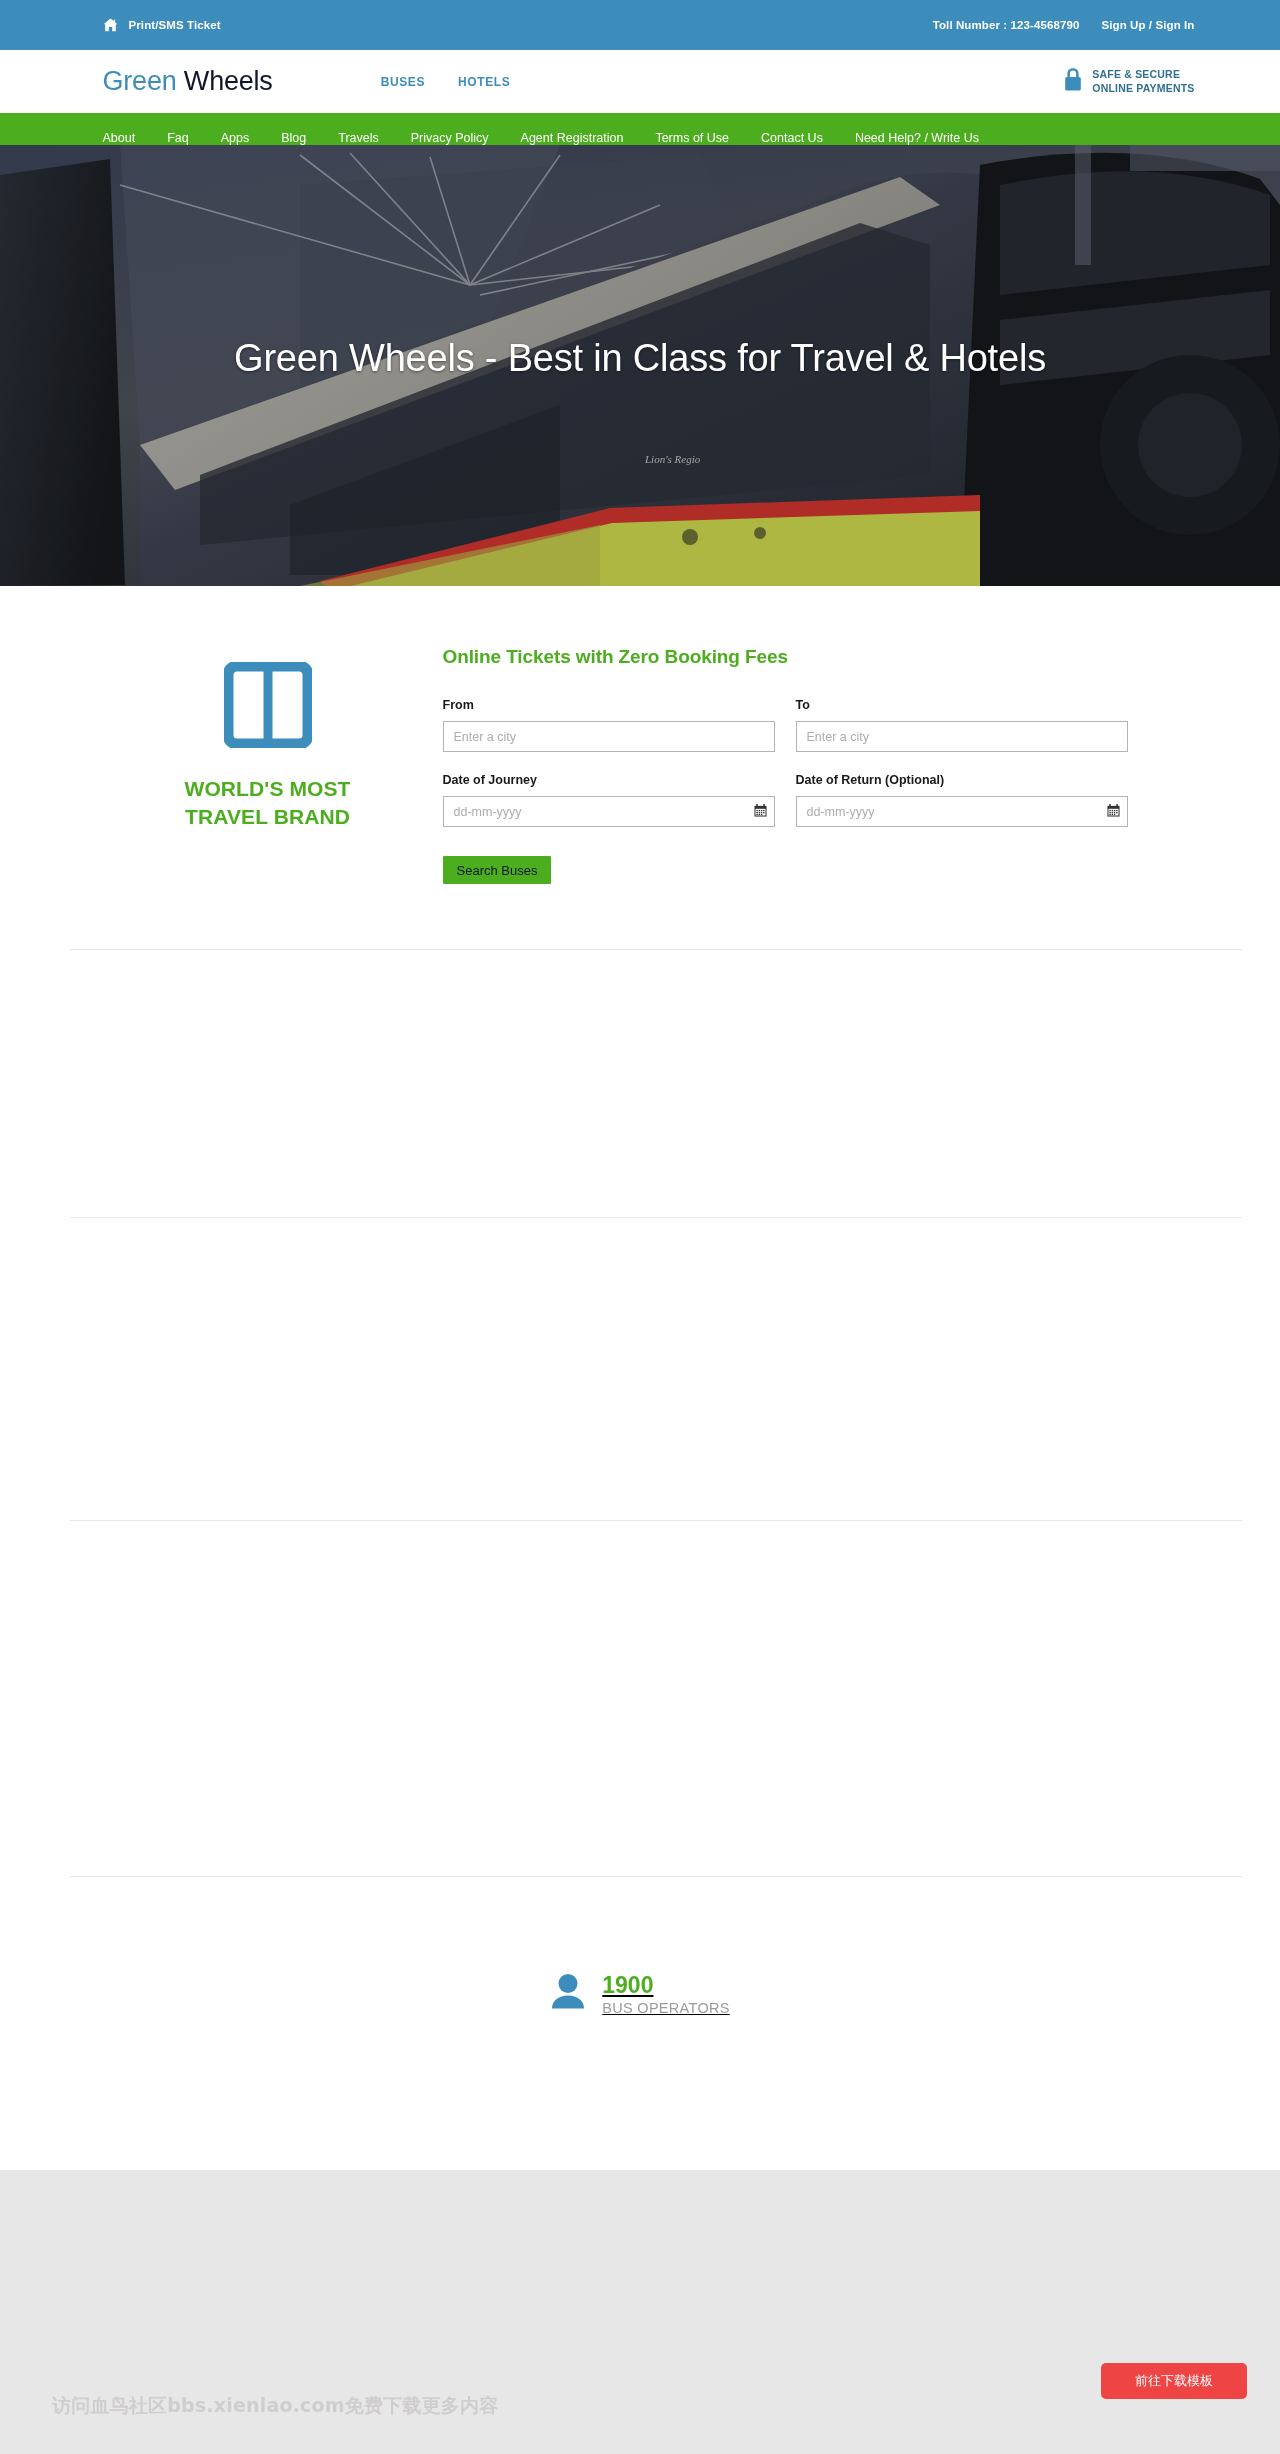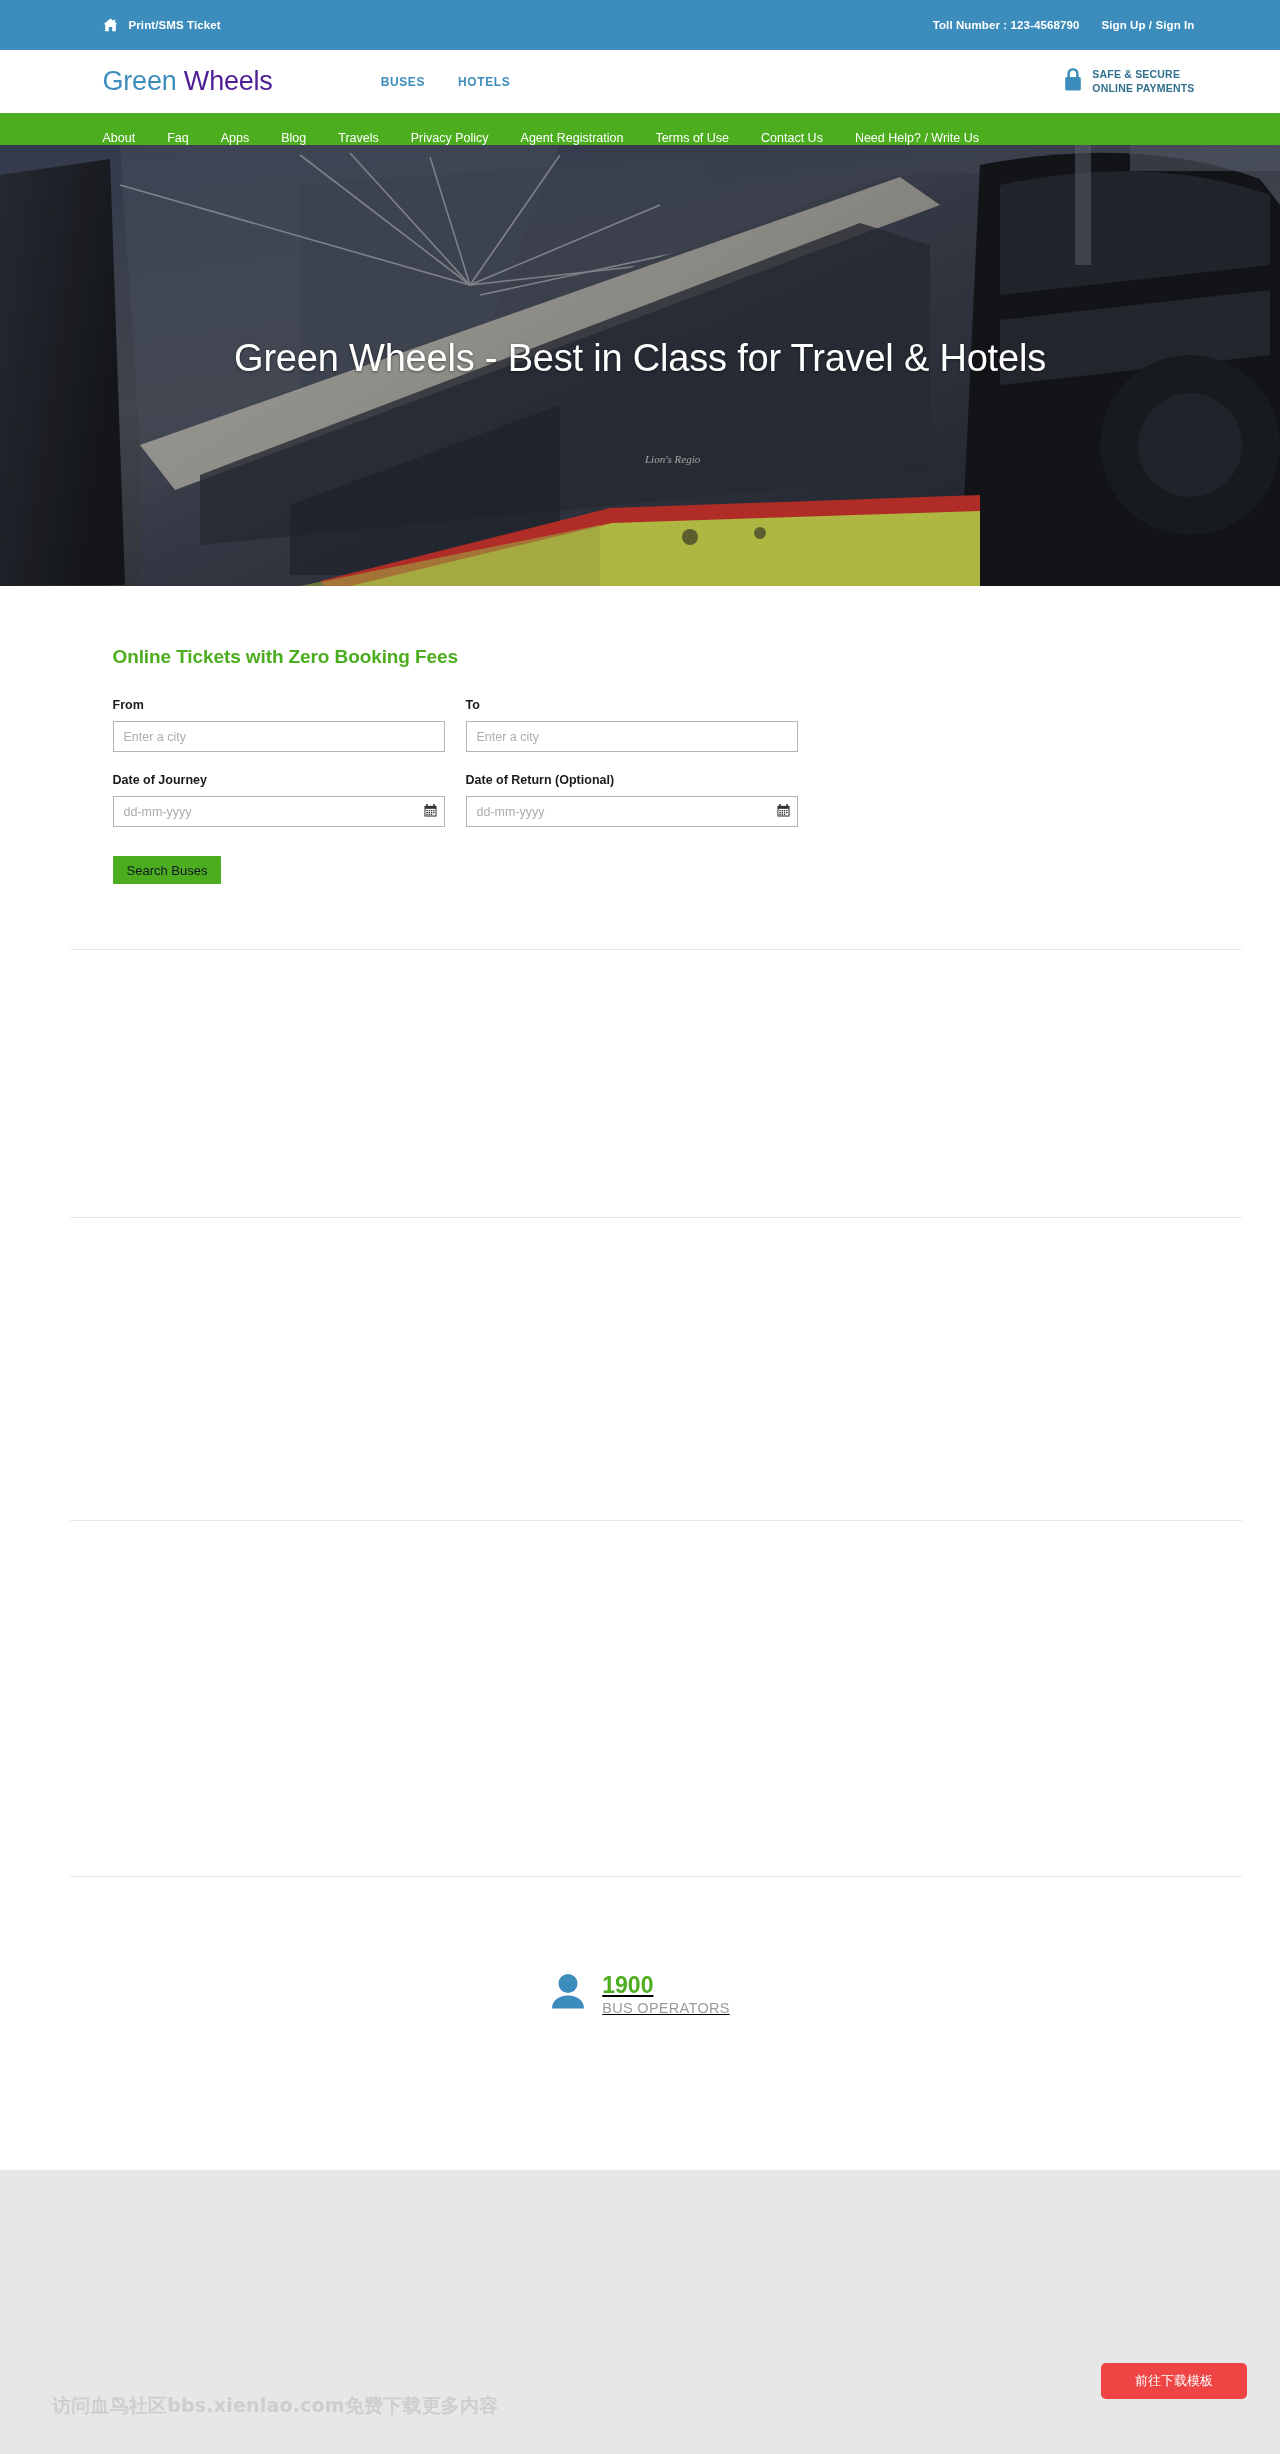--- a/index.html
+++ b/index.html
@@ -50,21 +50,21 @@
     padding-left: 55px;
     padding-right: 38px;
   }
   .brand {
     font-size: 27px;
     font-weight: normal;
     letter-spacing: -.2px;
     white-space: nowrap;
   }
   .brand .b1 { color: #3c8dbc; }
-  .brand .b2 { color: #4c1d95; }
+  .brand .b2 { color: #0f172a; }
   .mainlinks {
     display: flex;
     gap: 33px;
     margin-left: 95px;
     font-size: 12px;
     font-weight: 600;
     letter-spacing: .6px;
     padding-left: 13px;
   }
   .mainlinks a { color: #3c8dbc; text-decoration: none; }
@@ -387,20 +387,32 @@
     <text x="645" y="318" fill="#dcdcd6" font-size="11" font-style="italic" font-family="Liberation Serif, serif" opacity=".85">Lion's Regio</text>
 
     <rect x="0" y="0" width="1280" height="441" fill="#0c0f14" opacity=".16"></rect>
   </svg>
   <div class="hero-title">Green Wheels - Best in Class for Travel &amp; Hotels</div>
 </div>
 
 <div class="content">
   <div class="searchsection">
 
+    <div class="brandcol">
+      <span class="bookicon">
+        <svg width="88" height="86" viewBox="0 0 88 86">
+          <rect x="4" y="4" width="80" height="78" rx="9" ry="9" fill="none" stroke="#3c8dbc" stroke-width="11"></rect>
+          <rect x="39.5" y="6" width="9" height="74" fill="#3c8dbc"></rect>
+        </svg>
+      </span>
+      <div class="tagline">
+        <div>WORLD'S MOST</div>
+        <div>TRAVEL BRAND</div>
+      </div>
+    </div>
 
     <div class="formcol">
       <div class="form-title">Online Tickets with Zero Booking Fees</div>
 
       <div class="formrow">
         <div class="fld">
           <label>From</label>
           <div class="inputwrap">
             <input type="text" placeholder="Enter a city" style="">
           </div>

